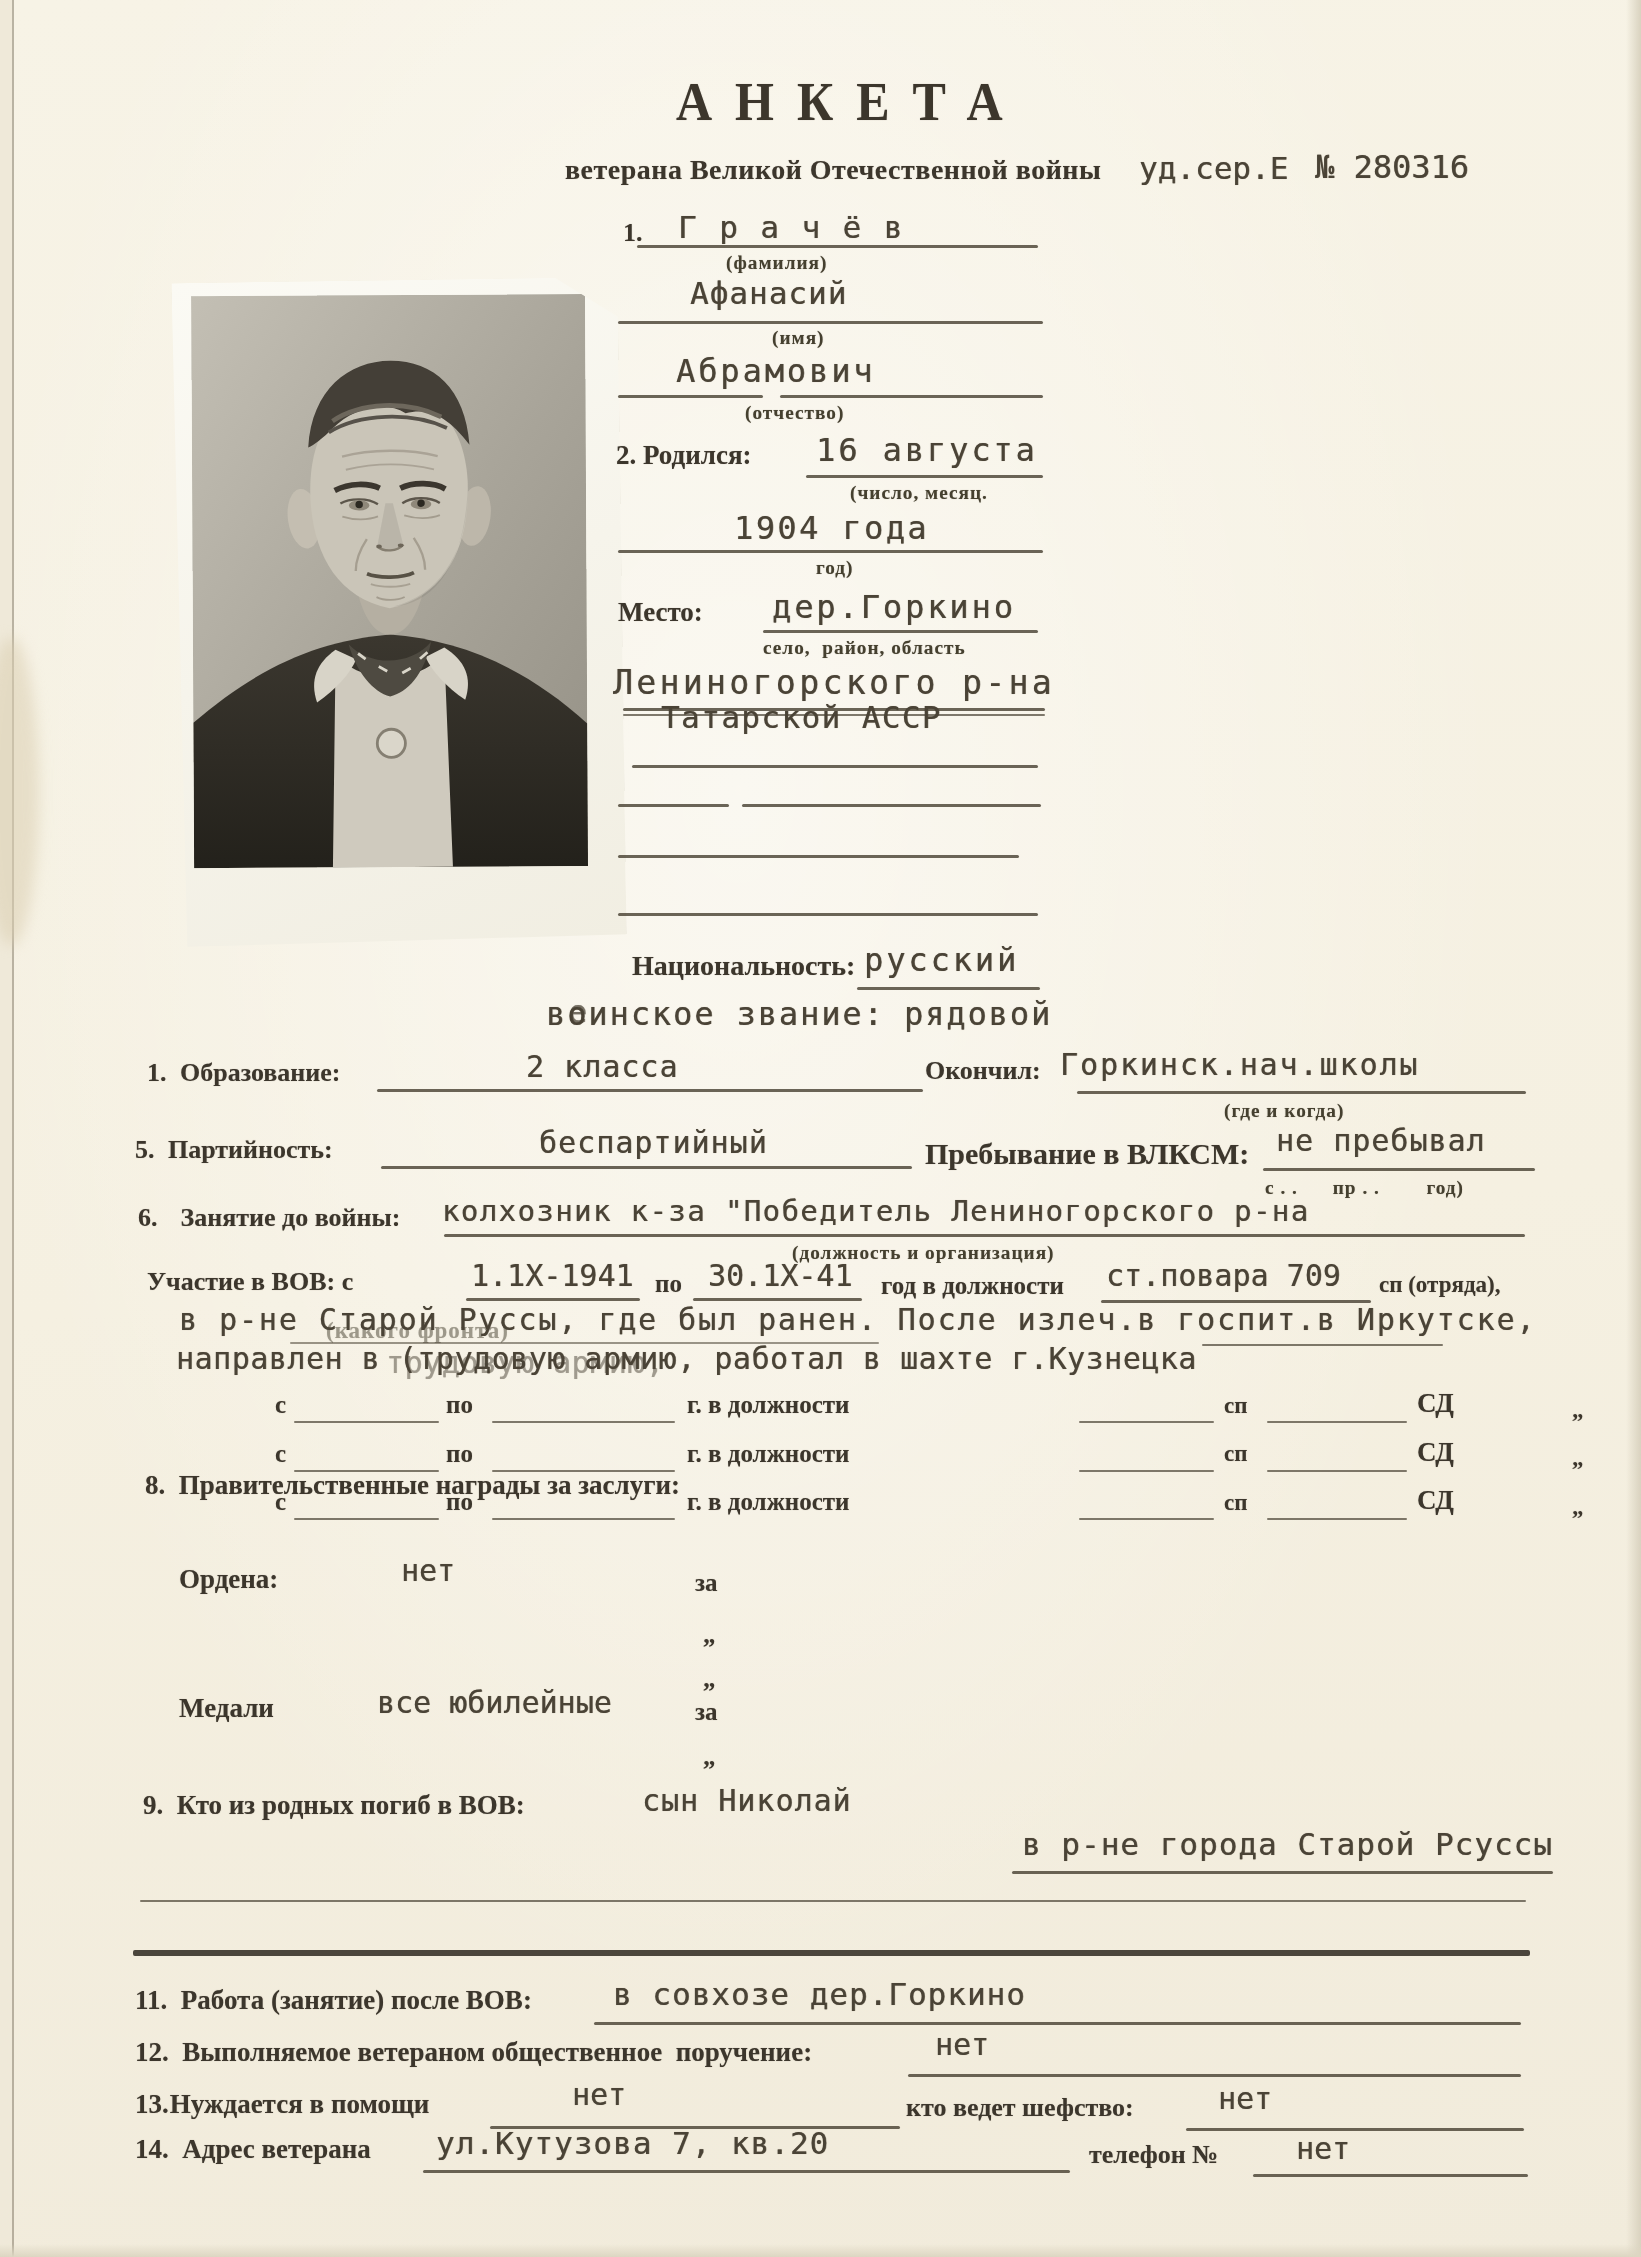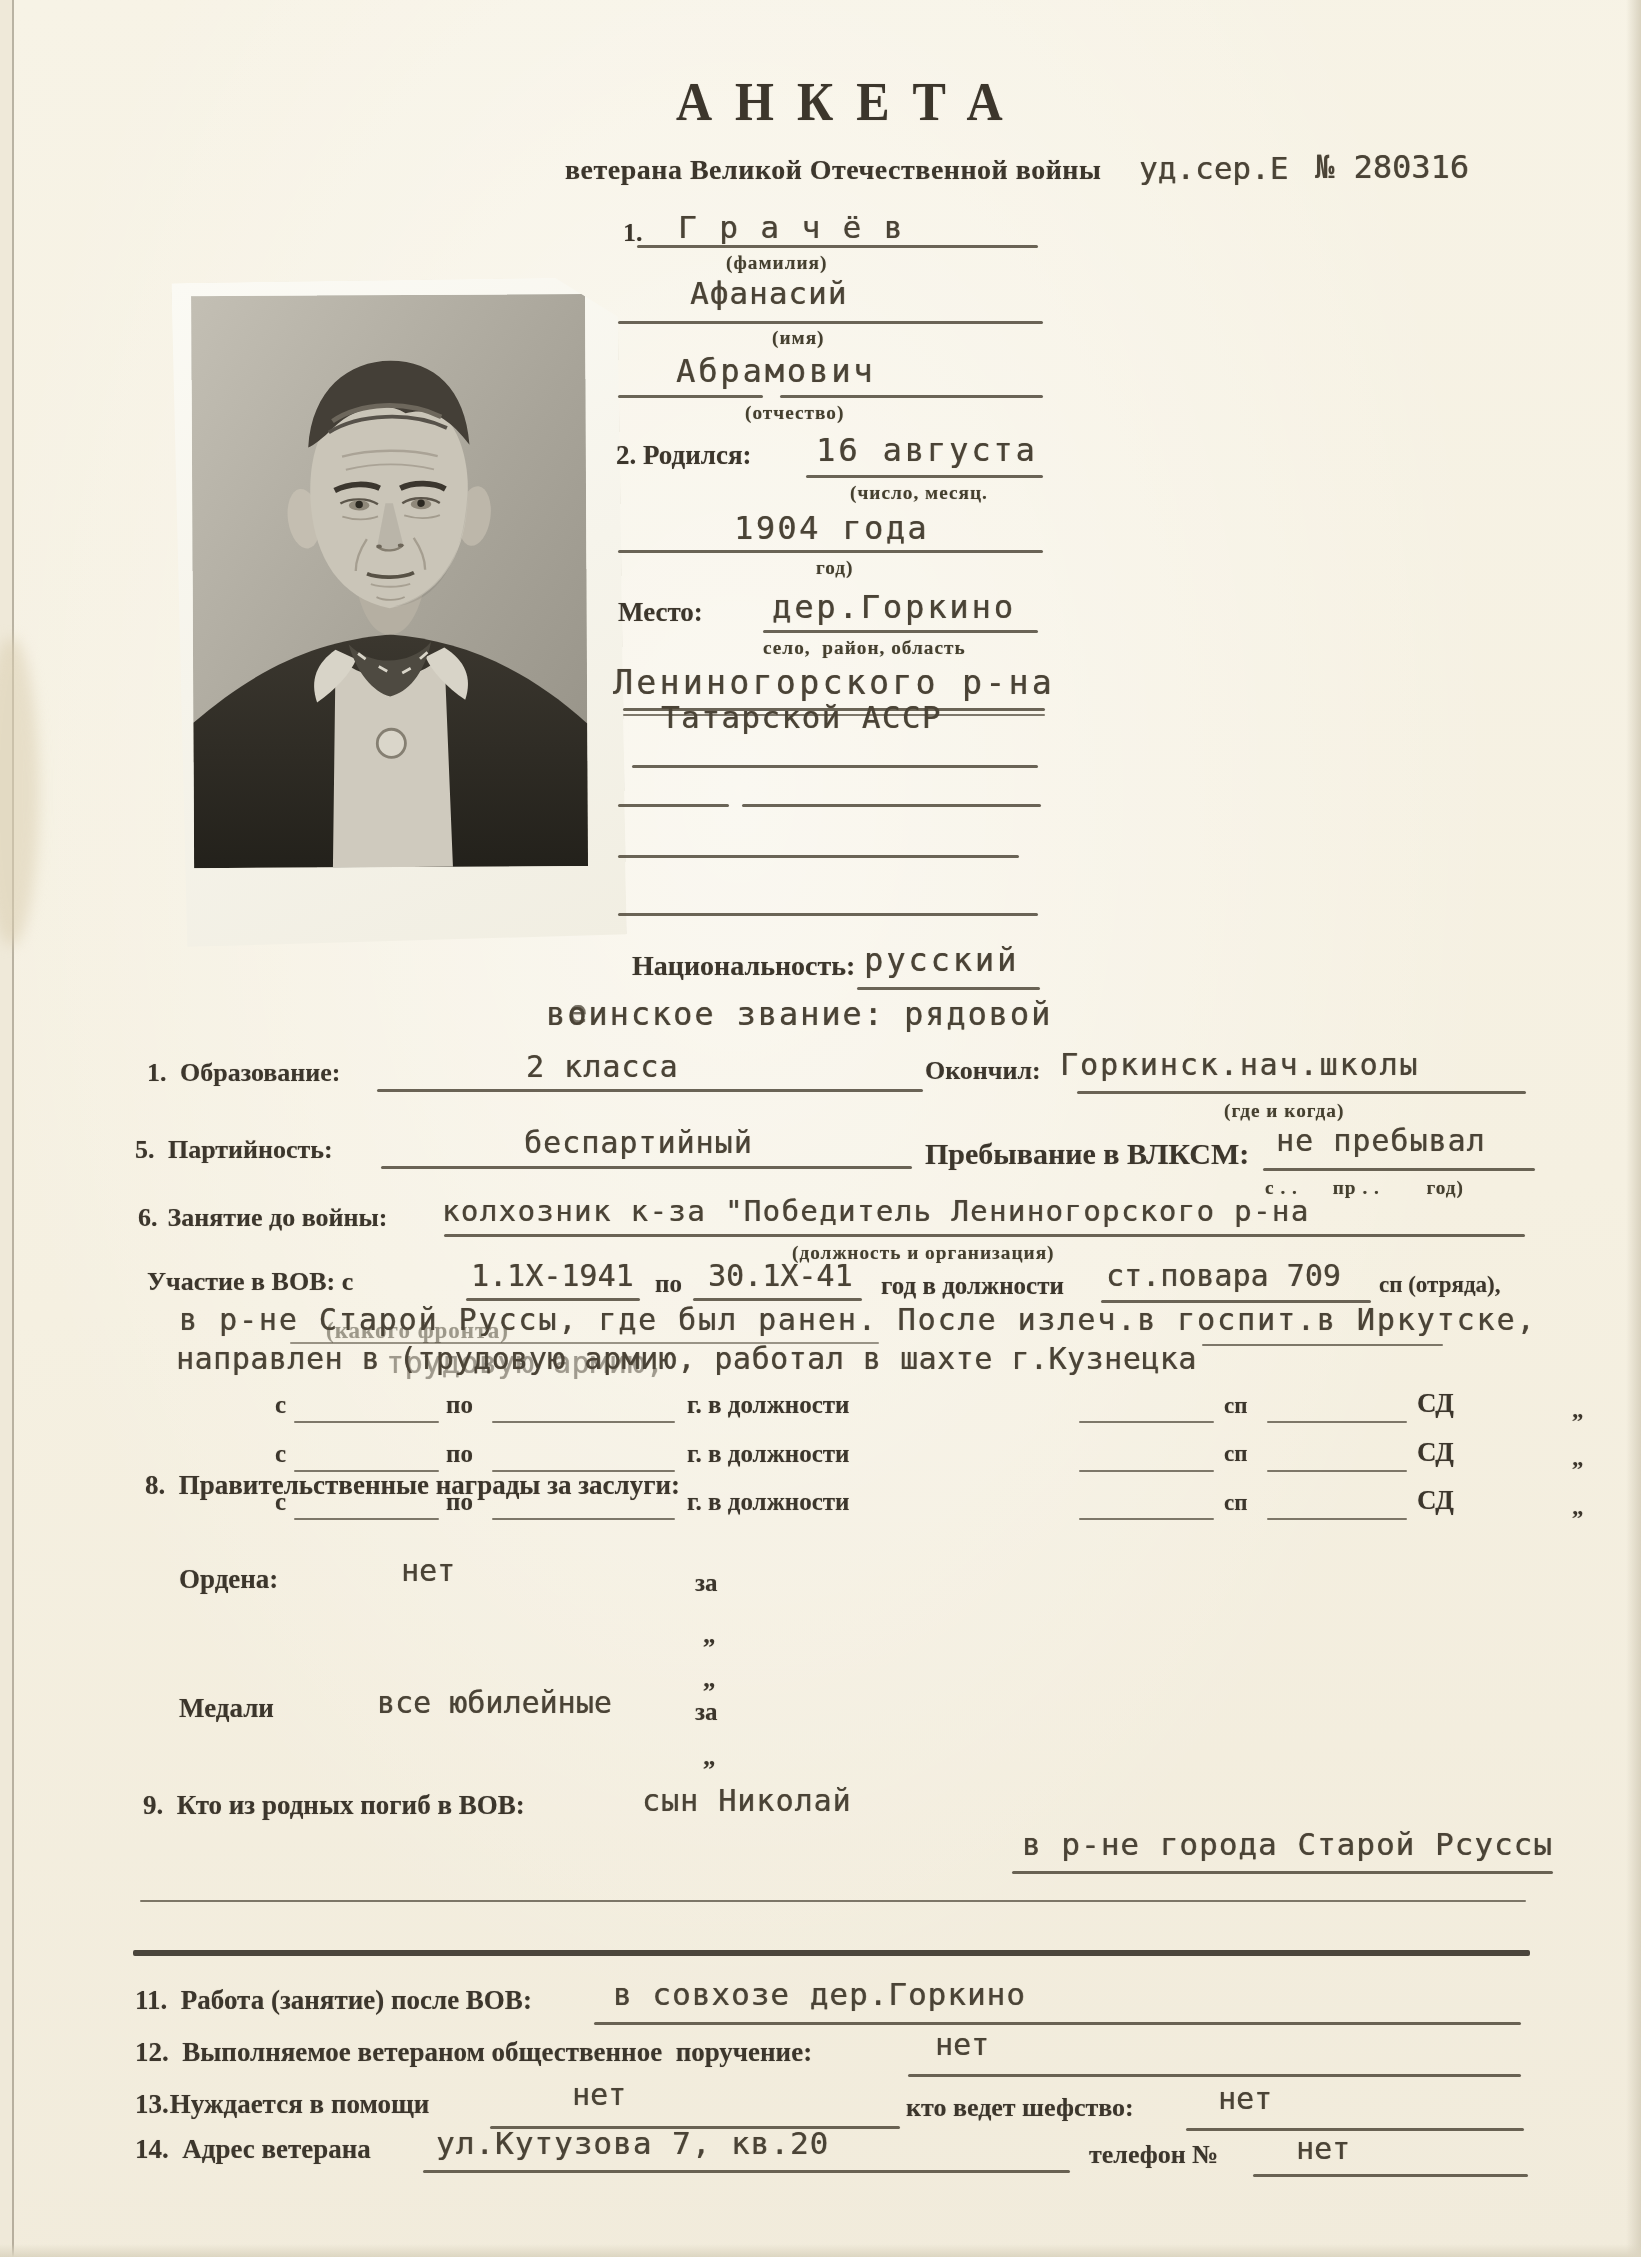--- a/index.html
+++ b/index.html
@@ -185,28 +185,28 @@
 
   <div class="abs print" style="left:147px;top:1060px;font-size:26px;"><span>1.</span><span style="margin-left:13.5px;">Образование:</span></div>
   <div class="abs typed" style="left:526px;top:1052px;font-size:30px;letter-spacing:1px;">2 класса</div>
   <div class="ln" style="left:377px;top:1089px;width:546px;"></div>
   <div class="abs print" style="left:925px;top:1058px;font-size:26px;">Окончил:</div>
   <div class="abs typed" style="left:1060px;top:1050px;font-size:30px;letter-spacing:1.9px;">Горкинск.нач.школы</div>
   <div class="ln" style="left:1077px;top:1091px;width:449px;"></div>
   <div class="abs print cap" style="left:1224px;top:1101px;">(где и когда)</div>
 
   <div class="abs print" style="left:135px;top:1137px;font-size:26px;"><span>5.</span><span style="margin-left:13.5px;">Партийность:</span></div>
-  <div class="abs typed" style="left:524px;top:1128px;font-size:30px;letter-spacing:1px;">беспартийный</div>
+  <div class="abs typed" style="left:539px;top:1128px;font-size:30px;letter-spacing:1px;">беспартийный</div>
   <div class="ln" style="left:381px;top:1166px;width:531px;"></div>
   <div class="abs print" style="left:925px;top:1139px;font-size:30px;">Пребывание в ВЛКСМ:</div>
   <div class="abs typed" style="left:1276px;top:1126px;font-size:30px;letter-spacing:1px;">не пребывал</div>
   <div class="ln" style="left:1263px;top:1168px;width:272px;"></div>
   <div class="abs print cap" style="left:1265px;top:1178px;">с . .      пр . .        год)</div>
 
-  <div class="abs print" style="left:138px;top:1205px;font-size:26px;"><span>6.</span><span style="margin-left:10px;">Занятие до войны:</span></div>
+  <div class="abs print" style="left:138px;top:1205px;font-size:26px;"><span>6.</span><span style="margin-left:23px;">Занятие до войны:</span></div>
   <div class="abs typed" style="left:442px;top:1197px;font-size:29px;letter-spacing:1.4px;">колхозник к-за "Победитель Лениногорского р-на</div>
   <div class="ln" style="left:444px;top:1234px;width:1081px;"></div>
   <div class="abs print cap" style="left:792px;top:1243px;">(должность и организация)</div>
 
   <div class="abs print" style="left:147px;top:1269px;font-size:26px;">Участие в ВОВ: с</div>
   <div class="abs typed" style="left:471px;top:1261px;font-size:30px;">1.1Х-1941</div>
   <div class="ln" style="left:466px;top:1298px;width:174px;"></div>
   <div class="abs print" style="left:655px;top:1271px;font-size:25px;">по</div>
   <div class="abs typed" style="left:708px;top:1261px;font-size:30px;">30.1Х-41</div>
   <div class="ln" style="left:693px;top:1298px;width:169px;"></div>

